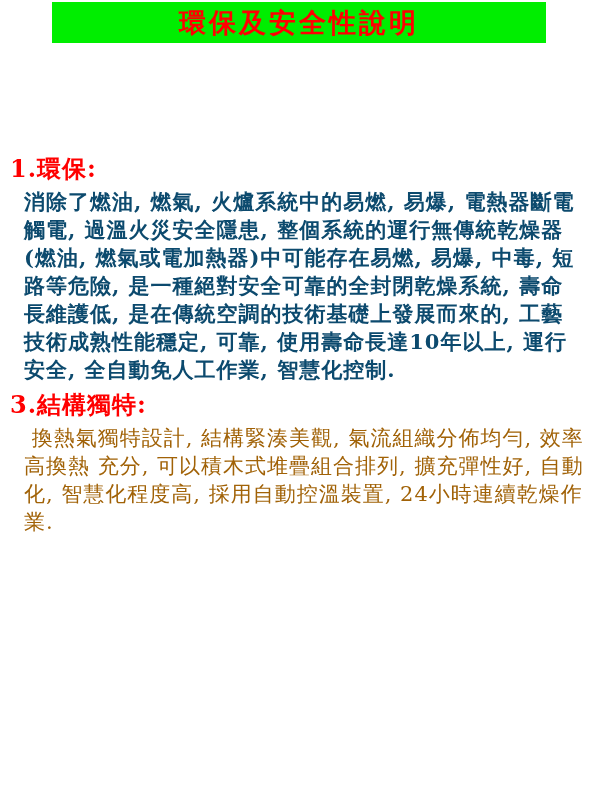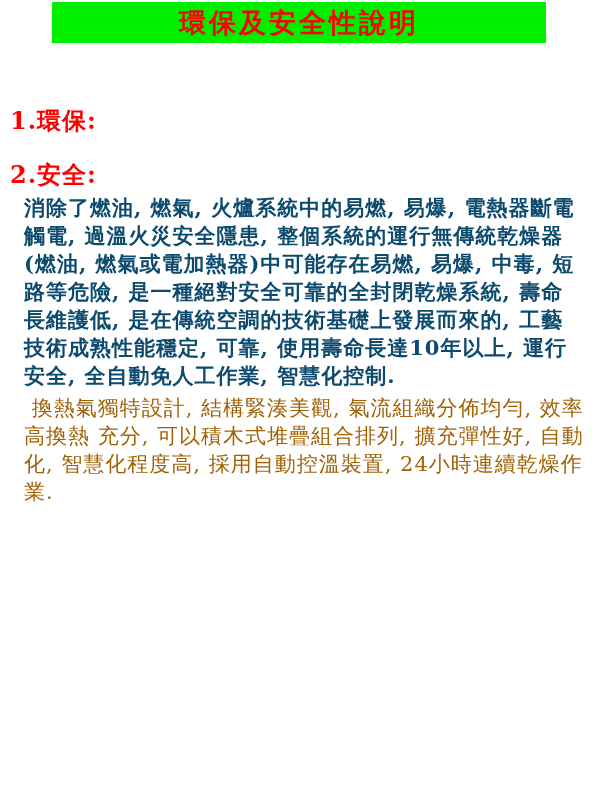--- a/index.html
+++ b/index.html
@@ -23,20 +23,21 @@
   }
   .banner-title {
     font-size: 27px;
     font-weight: bold;
     letter-spacing: 3px;
     line-height: 41px;
     white-space: nowrap;
   }
   .content {
     padding-top: 60px;
+    margin-top: 48px;
   }
   .sec-heading {
     margin: 0 0 0 10px;
     font-size: 24px;
     font-weight: bold;
     line-height: 30px;
     letter-spacing: 1px;
   }
   .sec-body {
     margin: 4px 10px 0 24px;
@@ -68,31 +69,31 @@
     <span class="banner-title" style="color: rgb(255, 0, 0);">環保及安全性說明</span>
   </div>
 
   <div class="content">
 
     <section class="sec sec-env">
       <h2 class="sec-heading" style="color: rgb(255, 0, 0);">1.環保:</h2>
     </section>
 
     <section class="sec sec-safety">
-      <h2 class="sec-heading" style="color: rgb(255, 0, 0);">2.安全:</h2>
       <p class="sec-body" style="color: #0c4a6e; font-weight: bold;">消除了燃油, 燃氣, 火爐系統中的易燃, 易爆, 電熱器斷電
 觸電, 過溫火災安全隱患, 整個系統的運行無傳統乾燥器
 (燃油, 燃氣或電加熱器)中可能存在易燃, 易爆, 中毒, 短
 路等危險, 是一種絕對安全可靠的全封閉乾燥系統, 壽命
 長維護低, 是在傳統空調的技術基礎上發展而來的, 工藝
 技術成熟性能穩定, 可靠, 使用壽命長達10年以上, 運行
 安全, 全自動免人工作業, 智慧化控制.</p>
     </section>
 
     <section class="sec sec-structure">
+      <h2 class="sec-heading" style="color: rgb(255, 0, 0);">3.結構獨特:</h2>
       <p class="sec-body" style="color: #a16207;"> 換熱氣獨特設計, 結構緊湊美觀, 氣流組織分佈均勻, 效率
 高換熱 充分, 可以積木式堆疊組合排列, 擴充彈性好, 自動
 化, 智慧化程度高, 採用自動控溫裝置, 24小時連續乾燥作業.</p>
     </section>
 
     <section class="sec sec-apply">
     </section>
 
   </div>
 

